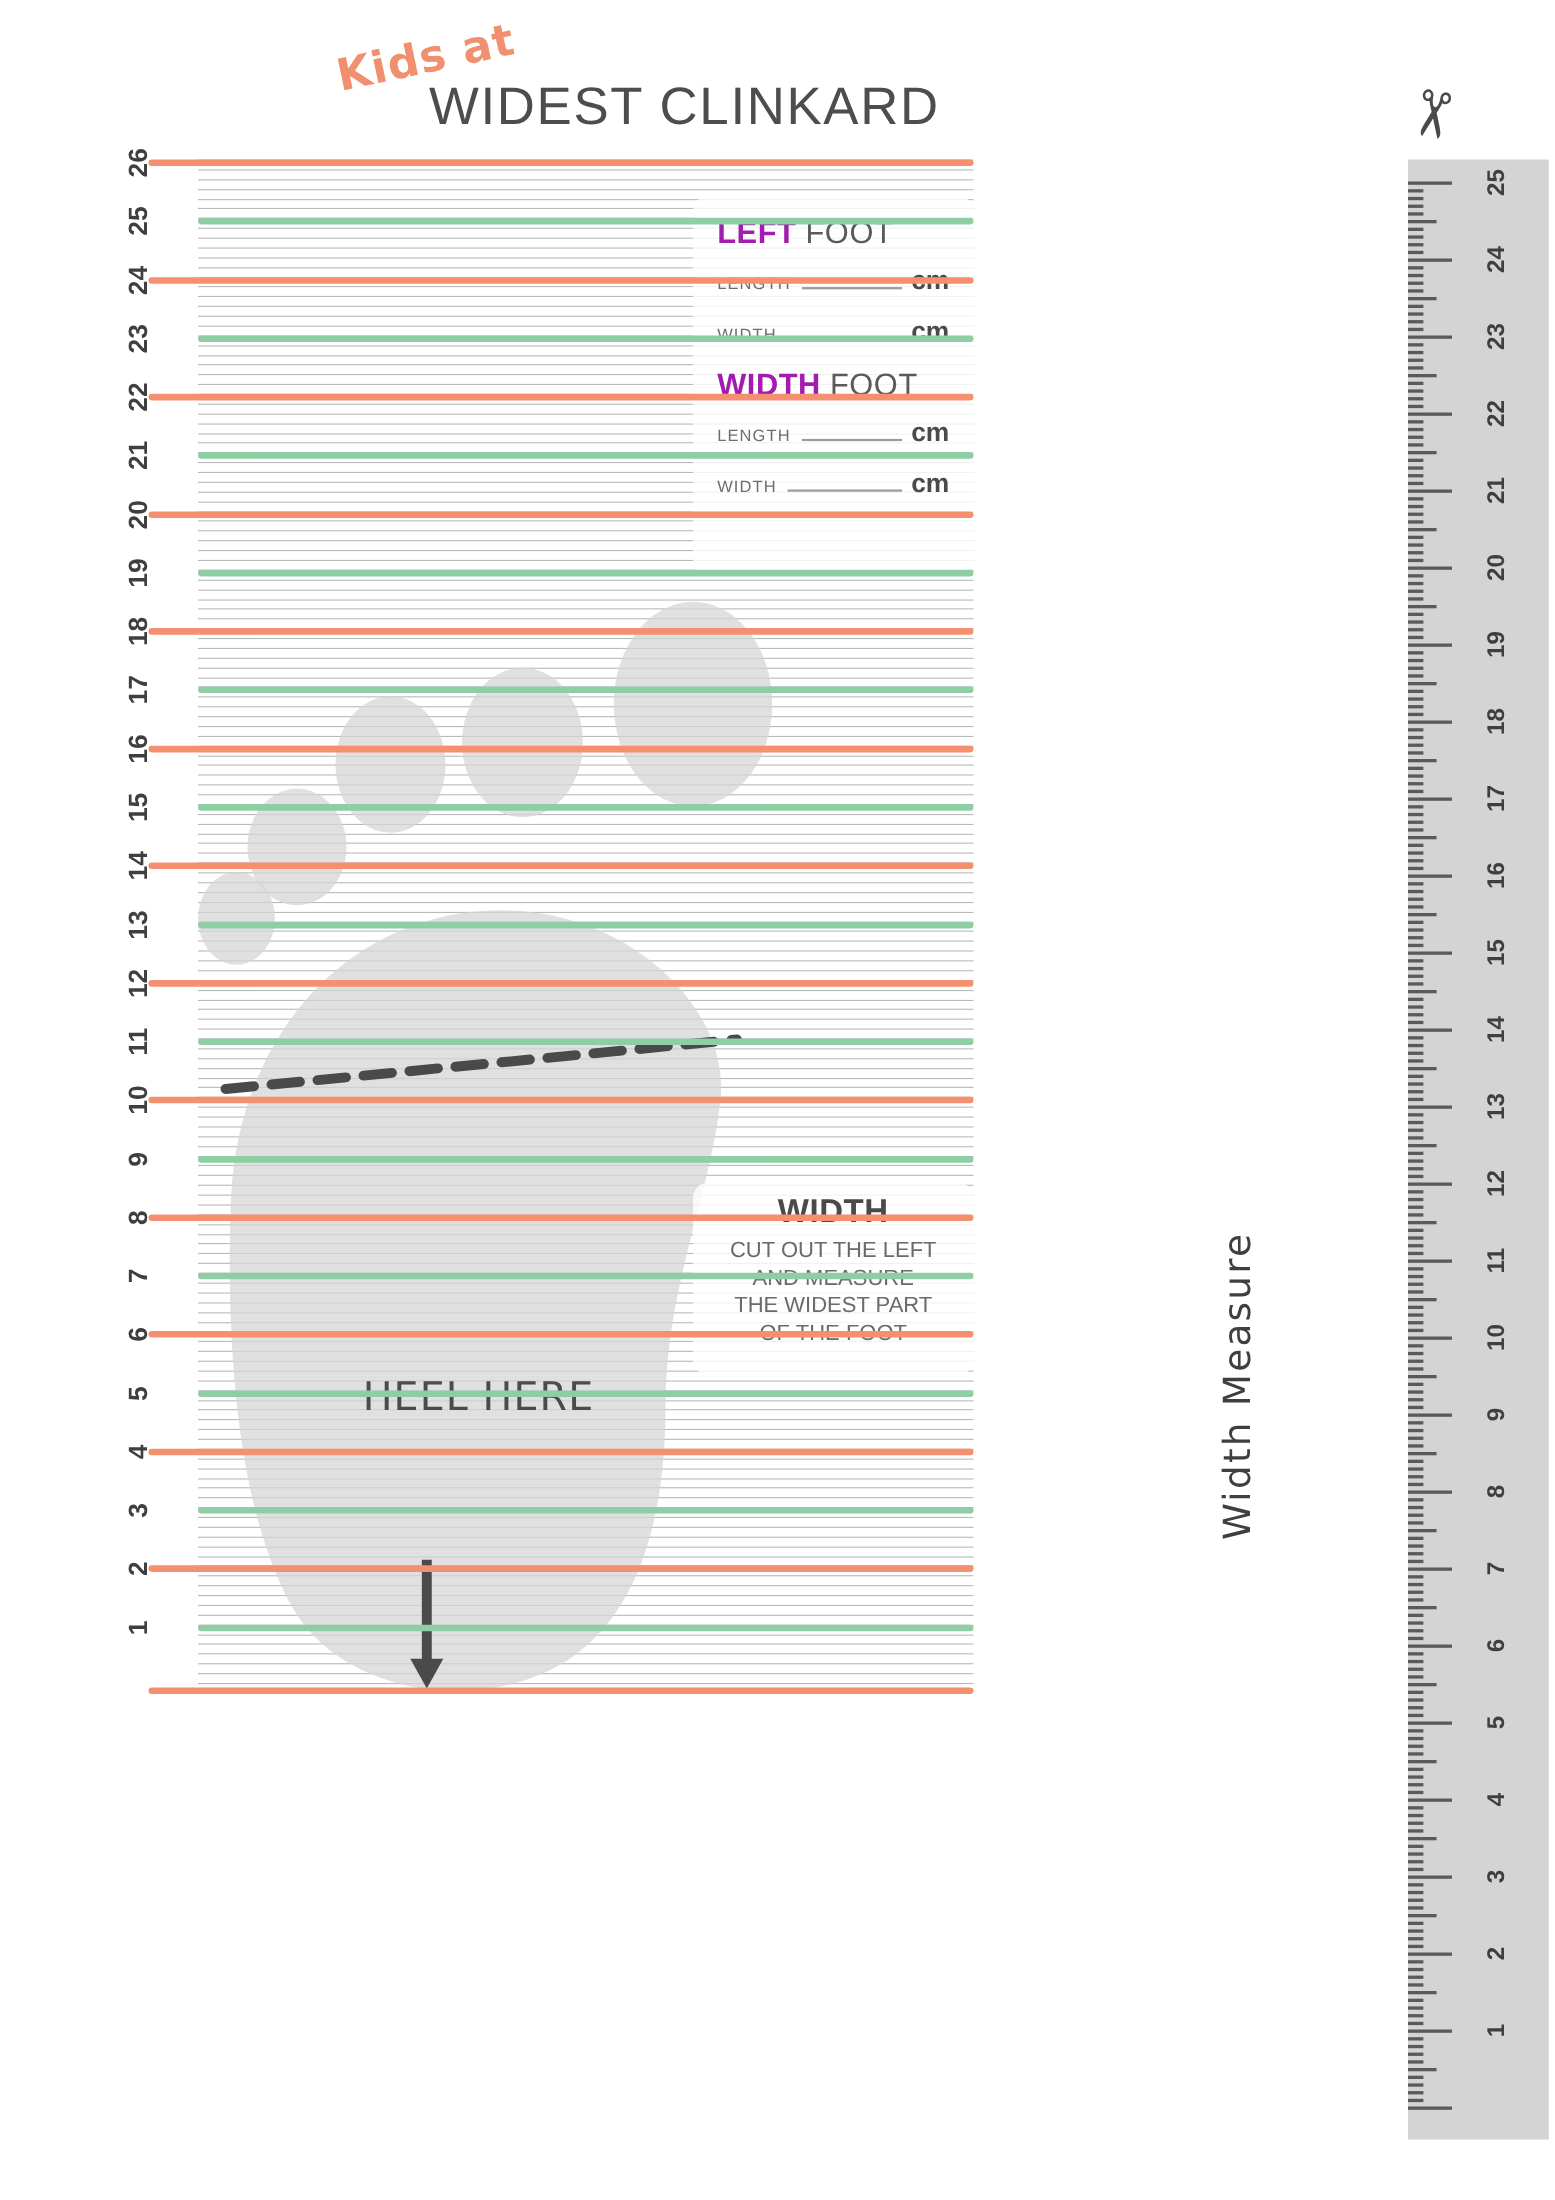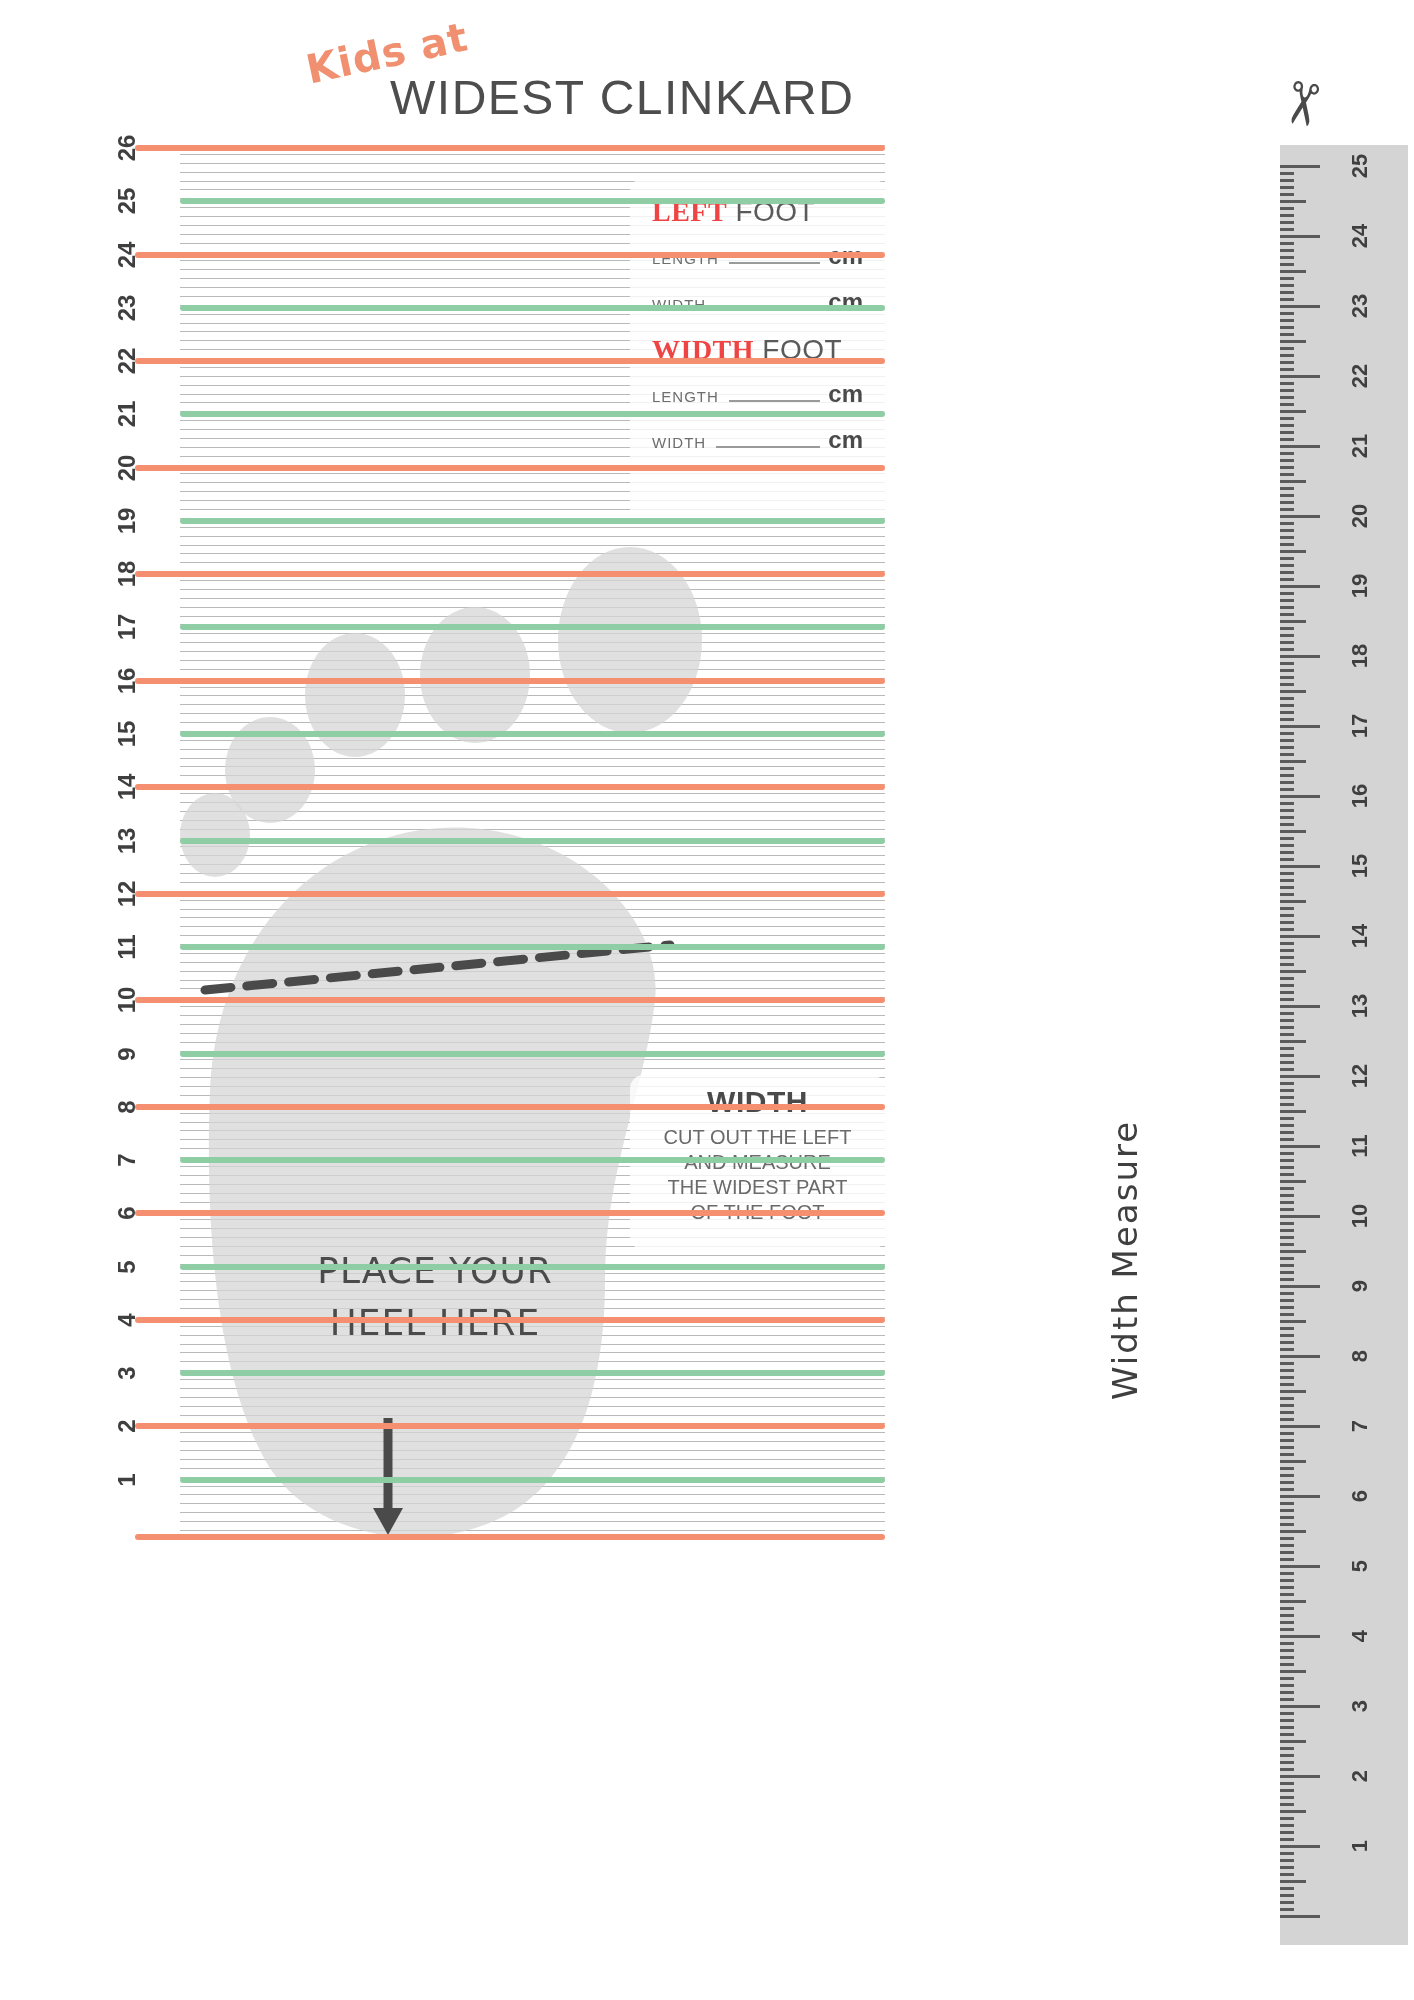--- a/index.html
+++ b/index.html
@@ -105,21 +105,21 @@
     top: 48px;
     width: 255px;
     height: 345px;
   }
   .foot-title {
     font-size: 28px;
     color: #5a5a5a;
     margin: 4px 0 14px 0;
     letter-spacing: 0.5px;
   }
-  .foot-title b { color: #ef4444; font-weight: bold; font-family: Liberation Serif, serif; }
+  .foot-title b { color: #a21caf; font-weight: bold; }
   .measure-row {
     display: flex;
     align-items: baseline;
     justify-content: space-between;
     margin-bottom: 18px;
   }
   .measure-label {
     font-size: 15px;
     color: #6d6d6d;
     letter-spacing: 1px;
@@ -442,21 +442,20 @@
 
   <div class="infobox" id="box-width">
     <div class="width-title">WIDTH</div>
     <div class="width-text">CUT OUT THE LEFT</div>
     <div class="width-text">AND MEASURE</div>
     <div class="width-text">THE WIDEST PART</div>
     <div class="width-text">OF THE FOOT</div>
   </div>
 
   <div class="heel-text">
-    <div>PLACE YOUR</div>
     <div>HEEL HERE</div>
   </div>
 
 <div class="cmbar orange" style="top: 1404px;"></div>
     <div class="cmbar green" style="top: 1346.73px;"></div>
     <div class="cmlabel" style="top: 1335.73px;">1</div>
     <div class="cmbar orange" style="top: 1293.46px;"></div>
     <div class="cmlabel" style="top: 1282.46px;">2</div>
     <div class="cmbar green" style="top: 1240.19px;"></div>
     <div class="cmlabel" style="top: 1229.19px;">3</div>

